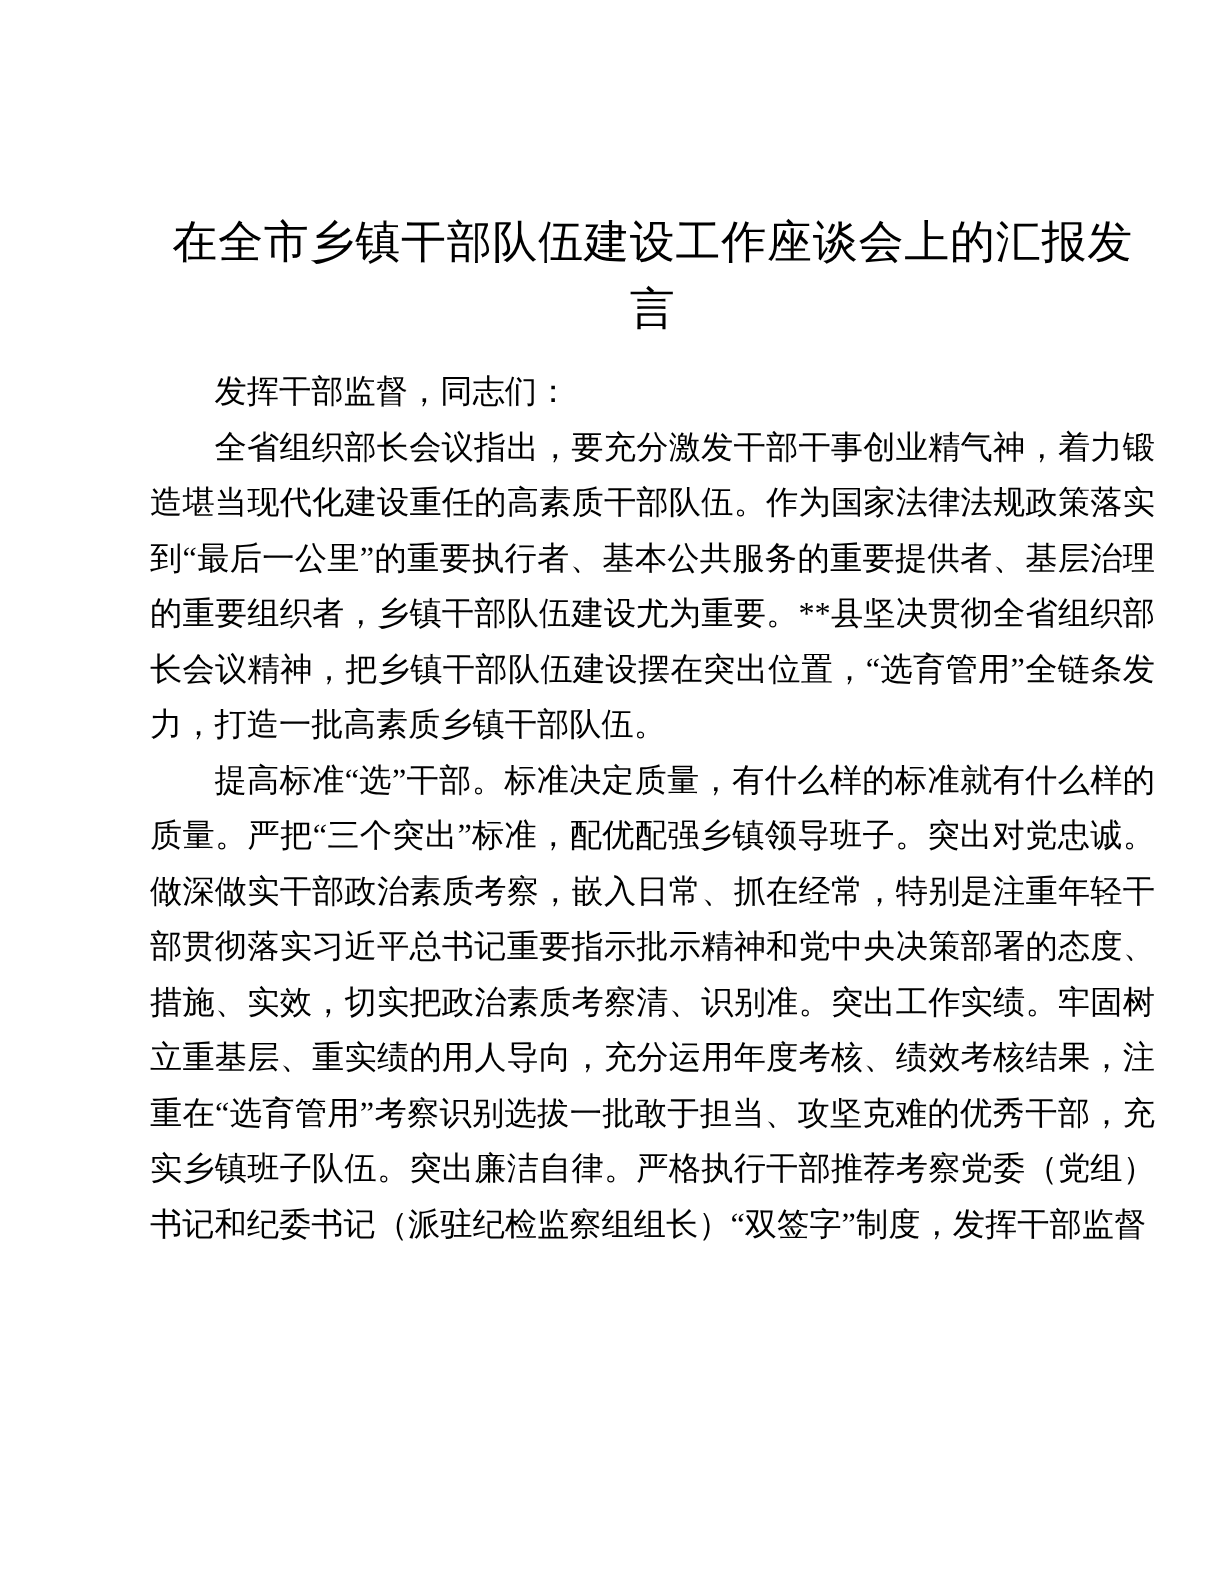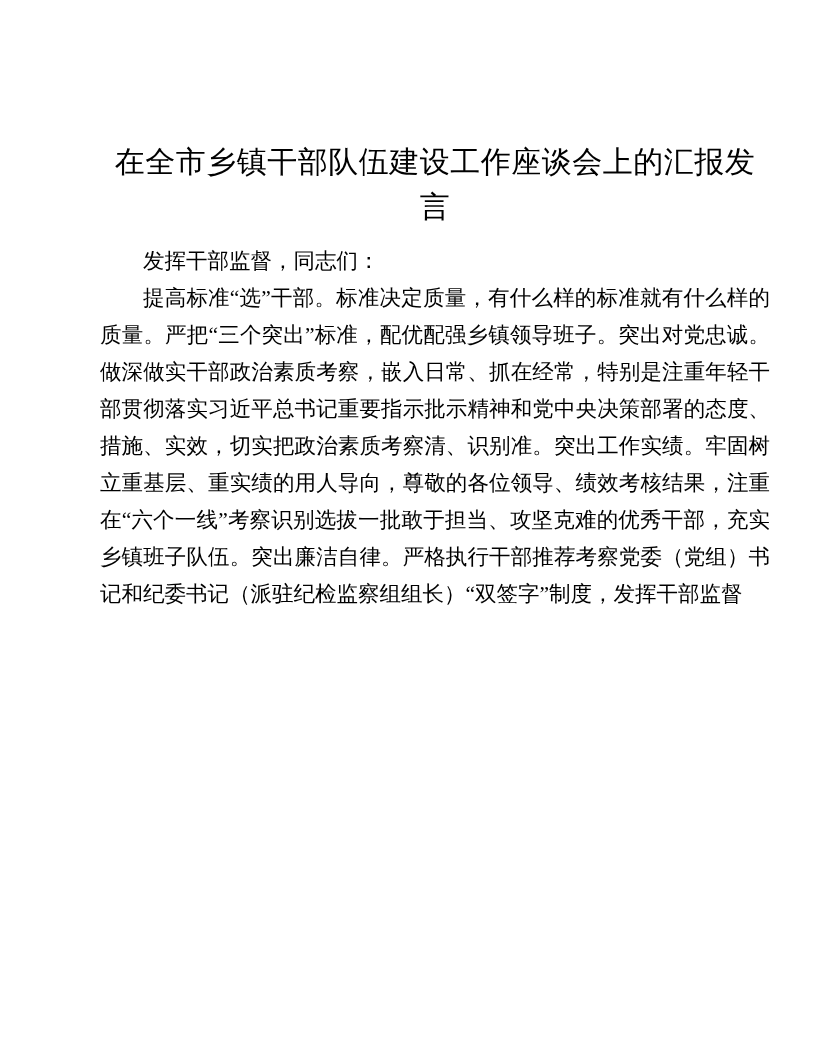--- a/index.html
+++ b/index.html
@@ -42,15 +42,16 @@
     text-indent: 2em;
   }
 </style>
 </head>
 <body>
 
 <div class="page">
   <h1 class="doc-title">在全市乡镇干部队伍建设工作座谈会上的汇报发言</h1>
   <div class="doc-body">
     <p>发挥干部监督，同志们：</p>
-    <p>提高标准“选”干部。标准决定质量，有什么样的标准就有什么样的质量。严把“三个突出”标准，配优配强乡镇领导班子。突出对党忠诚。做深做实干部政治素质考察，嵌入日常、抓在经常，特别是注重年轻干部贯彻落实习近平总书记重要指示批示精神和党中央决策部署的态度、措施、实效，切实把政治素质考察清、识别准。突出工作实绩。牢固树立重基层、重实绩的用人导向，尊敬的各位领导、绩效考核结果，注重在“六个一线”考察识别选拔一批敢于担当、攻坚克难的优秀干部，充实乡镇班子队伍。突出廉洁自律。严格执行干部推荐考察党委（党组）书记和纪委书记（派驻纪检监察组组长）“双签字”制度，发挥干部监督</p>
+    <p>全省组织部长会议指出，要充分激发干部干事创业精气神，着力锻造堪当现代化建设重任的高素质干部队伍。作为国家法律法规政策落实到“最后一公里”的重要执行者、基本公共服务的重要提供者、基层治理的重要组织者，乡镇干部队伍建设尤为重要。**县坚决贯彻全省组织部长会议精神，把乡镇干部队伍建设摆在突出位置，“选育管用”全链条发力，打造一批高素质乡镇干部队伍。</p>
+    <p>提高标准“选”干部。标准决定质量，有什么样的标准就有什么样的质量。严把“三个突出”标准，配优配强乡镇领导班子。突出对党忠诚。做深做实干部政治素质考察，嵌入日常、抓在经常，特别是注重年轻干部贯彻落实习近平总书记重要指示批示精神和党中央决策部署的态度、措施、实效，切实把政治素质考察清、识别准。突出工作实绩。牢固树立重基层、重实绩的用人导向，充分运用年度考核、绩效考核结果，注重在“选育管用”考察识别选拔一批敢于担当、攻坚克难的优秀干部，充实乡镇班子队伍。突出廉洁自律。严格执行干部推荐考察党委（党组）书记和纪委书记（派驻纪检监察组组长）“双签字”制度，发挥干部监督</p>
   </div>
 </div>
 
 </body></html>

